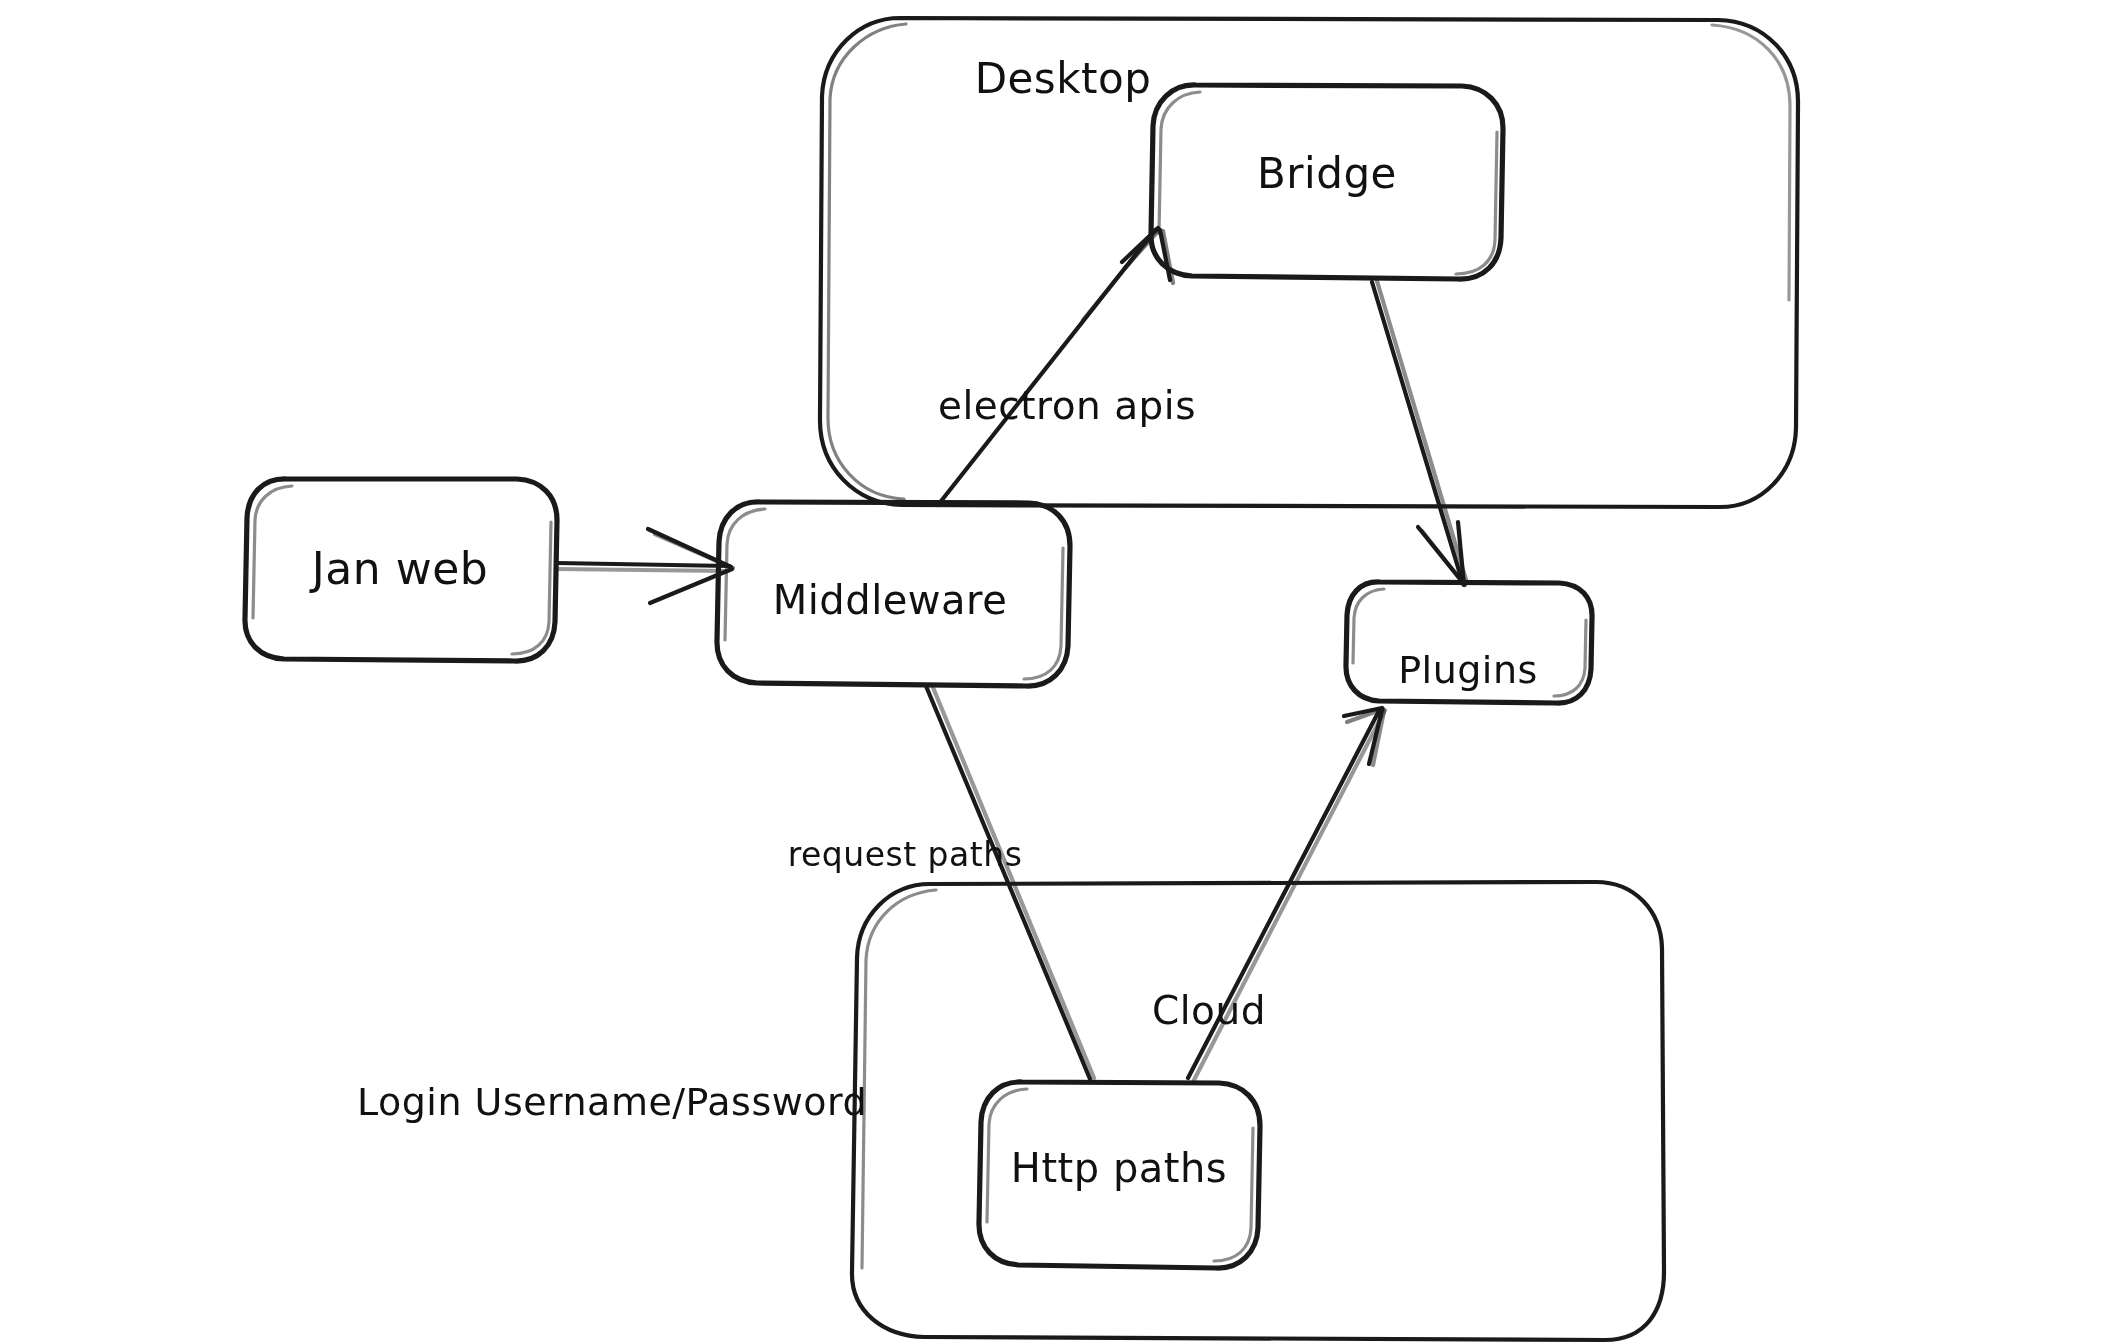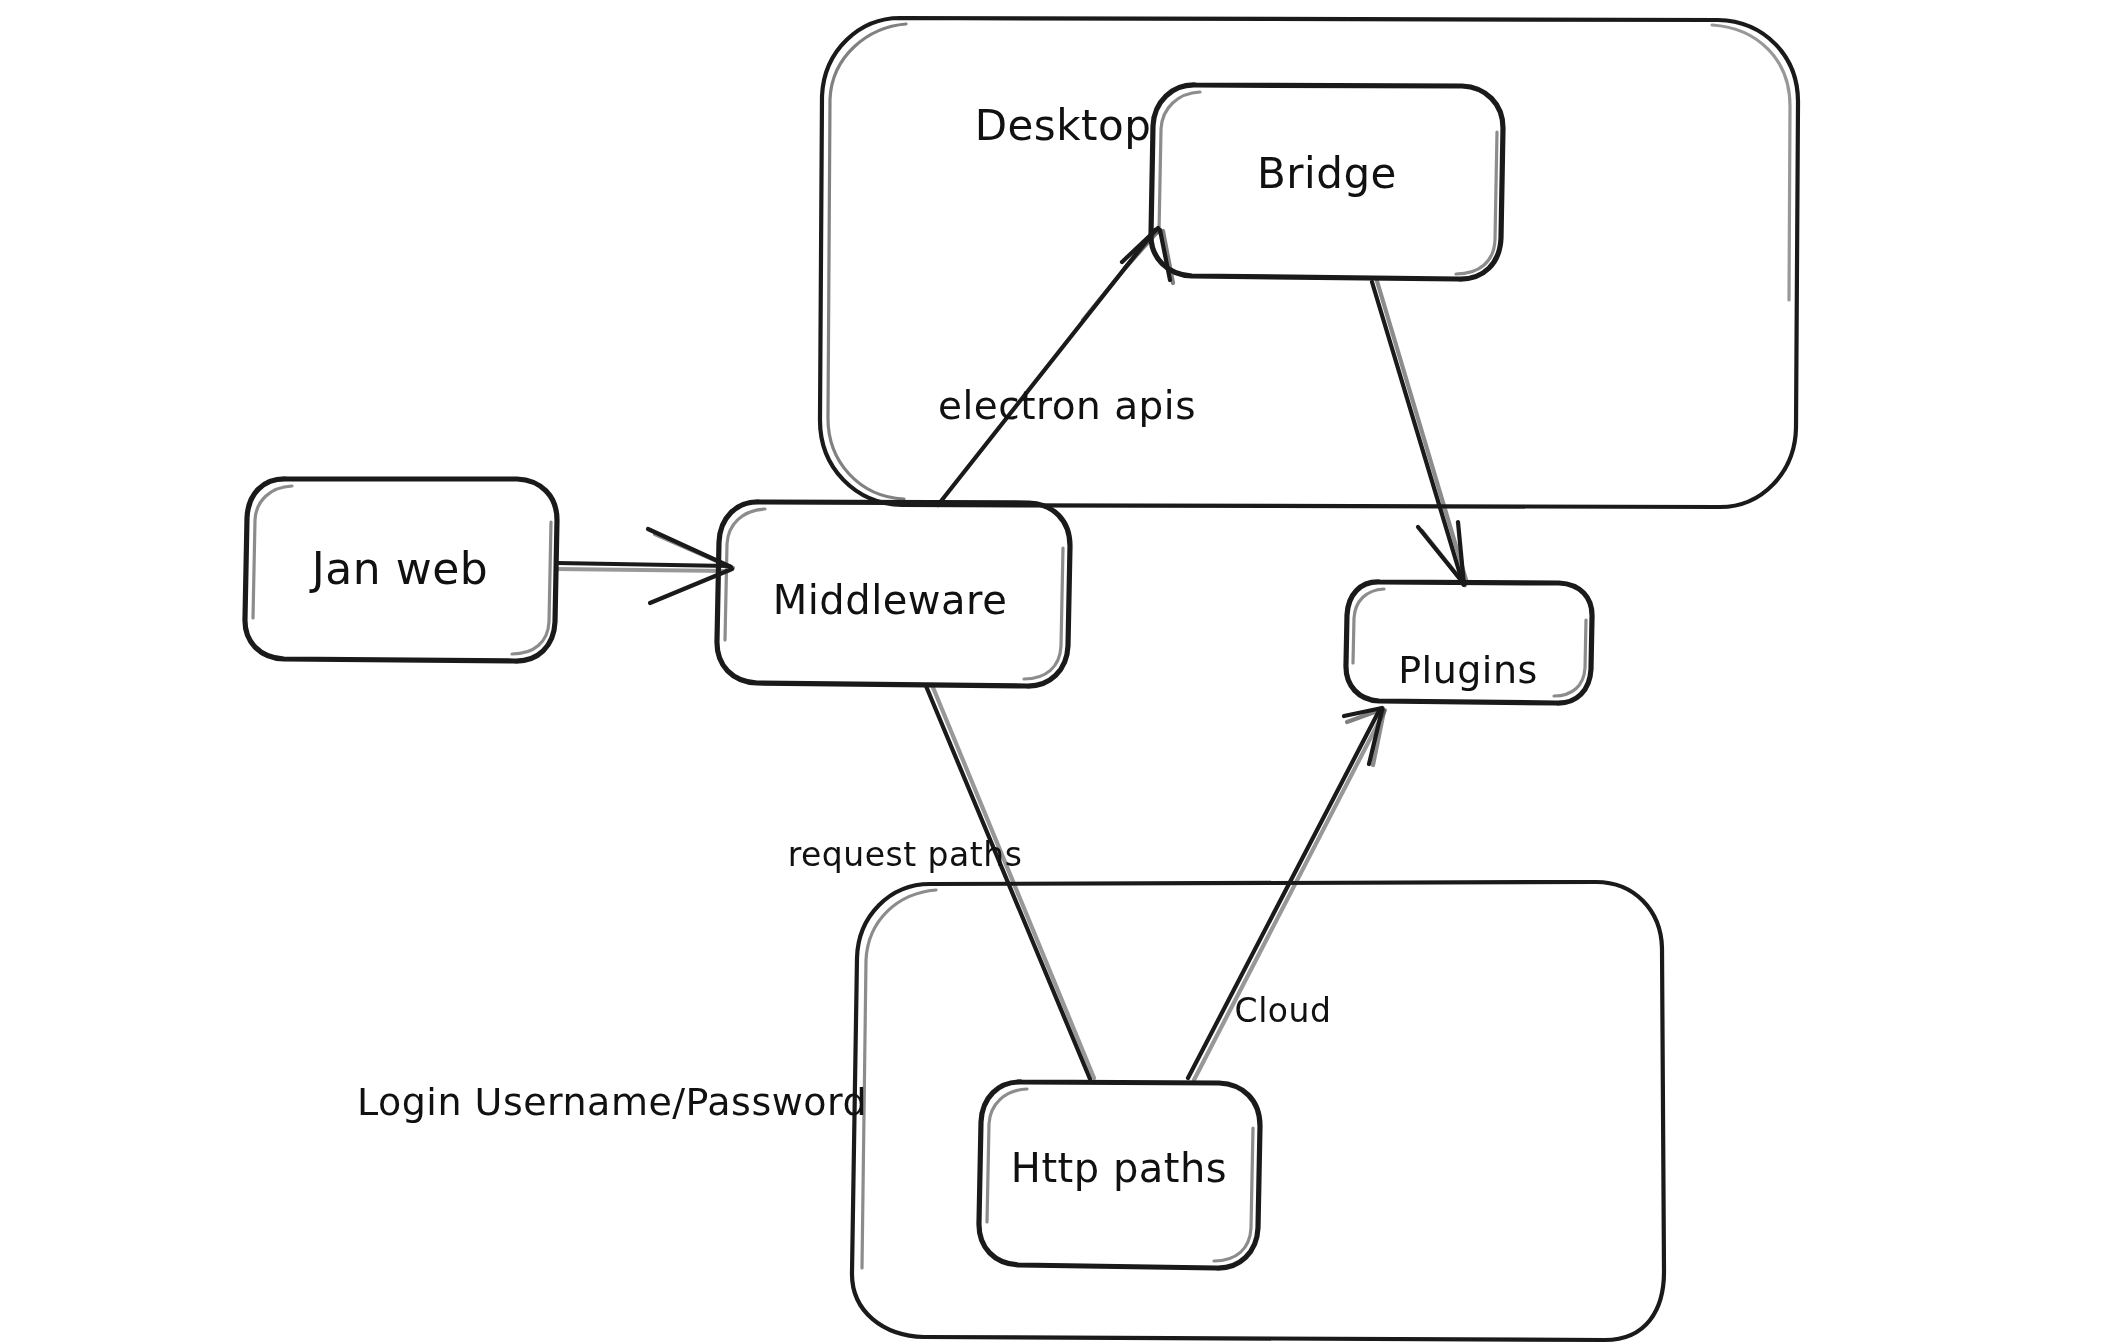--- a/index.html
+++ b/index.html
@@ -40,21 +40,20 @@
     text-align: center;
   }
   .edge-label {
     transform: translate(-50%, -50%);
     text-align: center;
     margin-top: 42px;
   }
   .group-label {
     transform: translate(-50%, -50%);
     text-align: center;
-    margin-top: 47px;
   }
   .note {
     line-height: 1.45;
   }
   .note-line { display: block; }
 </style>
 </head>
 <body>
 
 <div id="canvas">
@@ -218,19 +217,19 @@
   <div class="lbl node-label" style="left:890px; top:600px; font-size:40px;">Middleware</div>
 
   <div class="lbl node-label" style="left:1468px; top:634px; font-size:38px;margin-top:36px;">Plugins</div>
 
   <div class="lbl node-label" style="left:1119px; top:1168px; font-size:40px;">Http paths</div>
 
   <div class="lbl edge-label" style="left:1067px; top:363px; font-size:39px;">electron apis</div>
 
   <div class="lbl edge-label" style="left:905px; top:812px; font-size:33px;">request paths</div>
 
-  <div class="lbl edge-label" style="left:1283px; top:968px; font-size:33px;">Cloud</div>
+  <div class="lbl edge-label" style="left:1209px; top:968px; font-size:39px;">Cloud</div>
 
   <div class="lbl note" style="left:357px; top:965px; font-size:38px;">
     <span class="note-line">Login Username/Password</span>
   </div>
 
 </div>
 
 </body></html>

